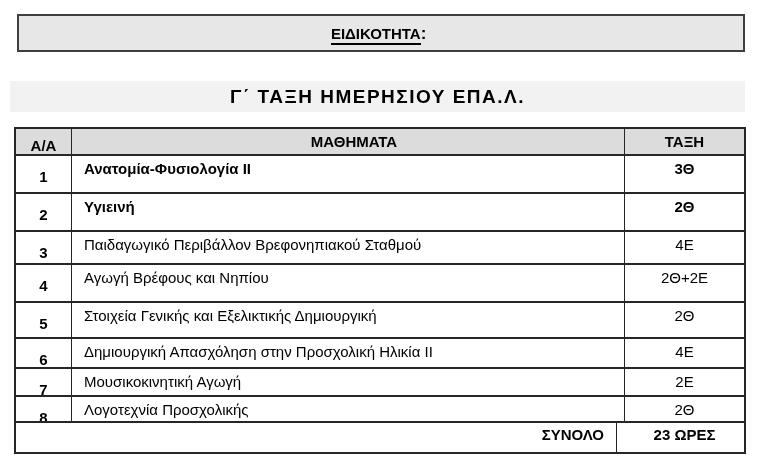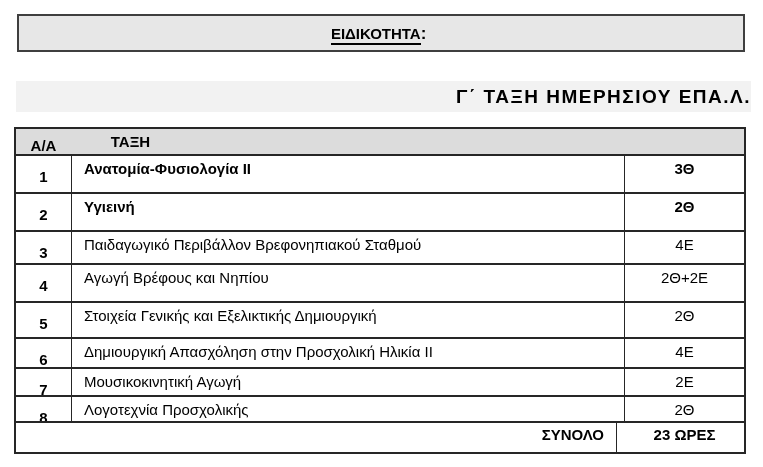--- a/index.html
+++ b/index.html
@@ -32,25 +32,25 @@
   .banner .colon {
     font-size:17px; font-weight:bold;
   }
   .banner .value {
     font-size:20px; font-weight:bold; letter-spacing:1.5px;
     margin-left:9px;
   }
 
   
   .class-title {
-    position:absolute; left:16px; top:81px;
+    position:absolute; left:10px; top:81px;
     width:735px; height:31px;
     background: var(--title-bg, #f2f2f2);
     font-size:19px; font-weight:bold; letter-spacing:1.5px;
-    text-align:right; line-height:31px;
+    text-align:center; line-height:31px;
   }
 
   
   .table {
     position:absolute; left:14px; top:127px;
     width:732px;
     border:2px solid var(--grid, #262626);
     background:#fff;
   }
   .tr { display:flex; border-top:2px solid var(--grid, #262626); }
@@ -92,20 +92,21 @@
   <div class="banner">
     <span class="label">ΕΙΔΙΚΟΤΗΤΑ</span><span class="colon">: </span>
   </div>
 
   <div class="class-title">Γ΄ ΤΑΞΗ ΗΜΕΡΗΣΙΟΥ ΕΠΑ.Λ.</div>
 
   <div class="table">
 
     <div class="tr thead">
       <div class="cell c-num">Α/Α</div>
+      <div class="cell c-sub">ΜΑΘΗΜΑΤΑ</div>
       <div class="cell c-hours">ΤΑΞΗ</div>
     </div>
 
     <div class="tr r1 bold">
       <div class="cell c-num">1</div>
       <div class="cell c-sub">Ανατομία-Φυσιολογία ΙΙ</div>
       <div class="cell c-hours">3Θ</div>
     </div>
 
     <div class="tr r2 bold">

